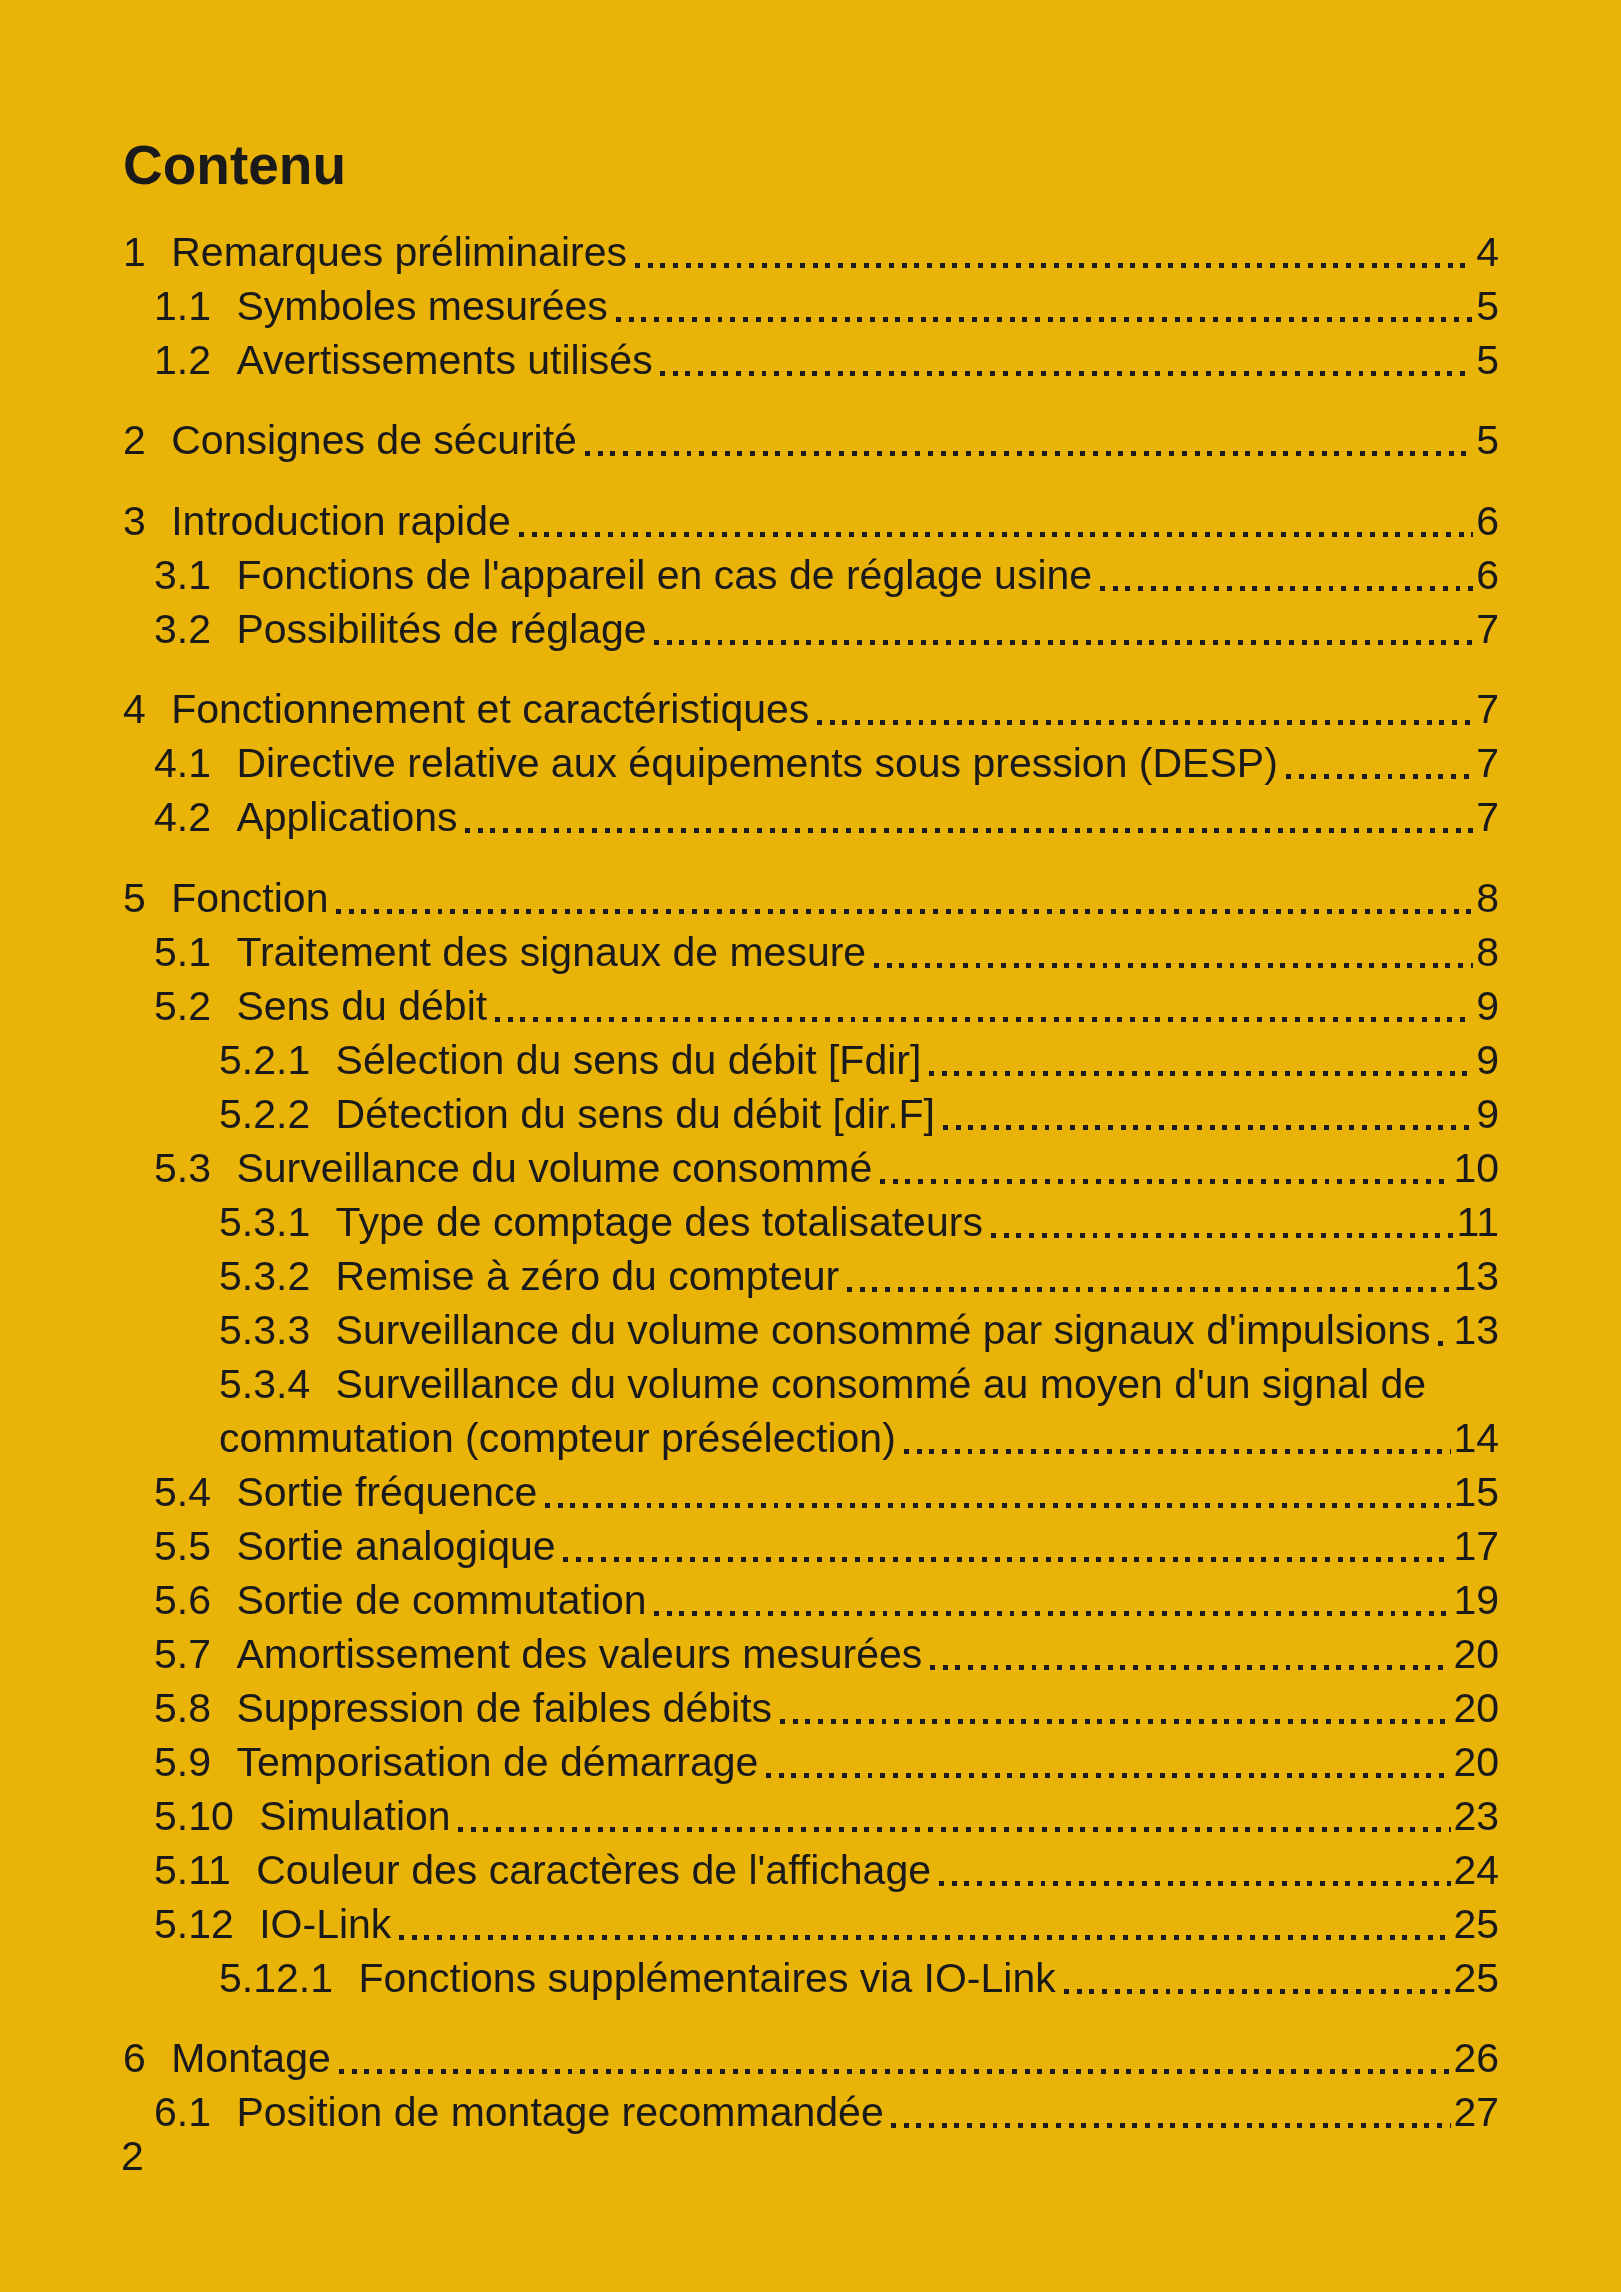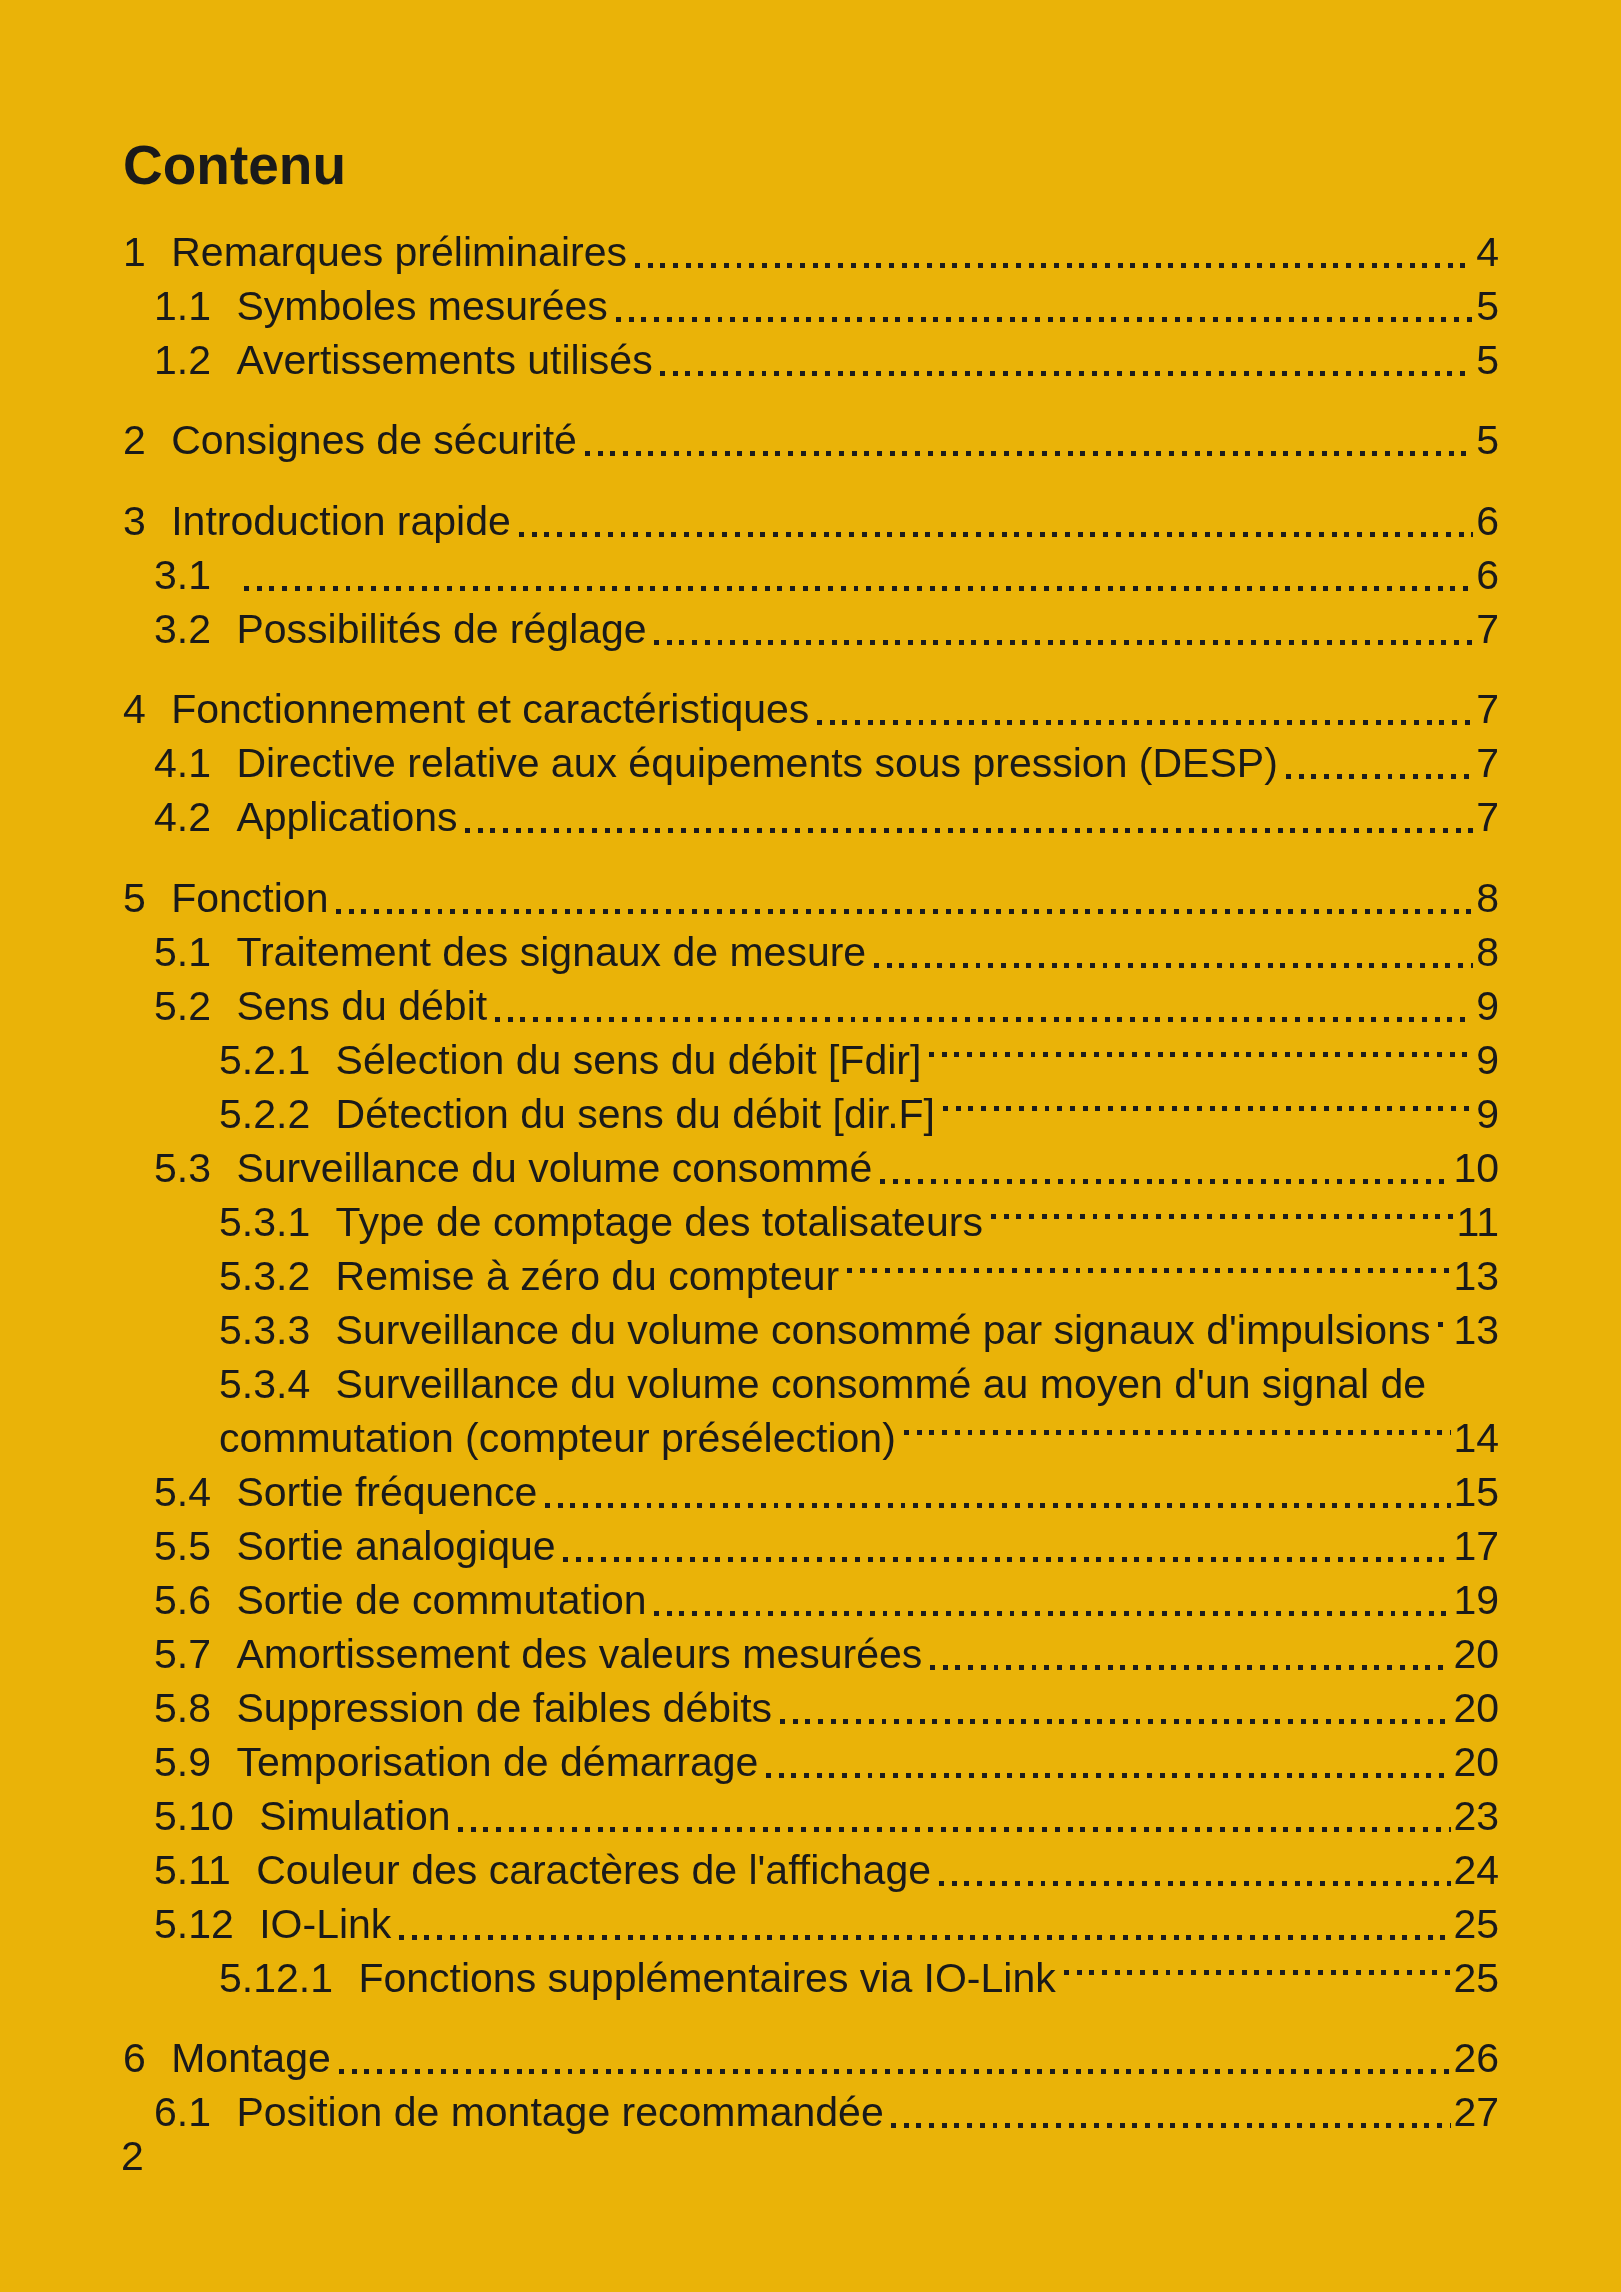--- a/index.html
+++ b/index.html
@@ -31,21 +31,21 @@
   .toc-row {
     display: flex;
     align-items: flex-end;
     font-size: 41px;
     line-height: 54px;
     white-space: nowrap;
   }
   .toc-row.gap { margin-top: 26.5px; }
   .toc-row.lvl1 { padding-left: 0; }
   .toc-row.lvl2 { padding-left: 31px; align-items: flex-end; }
-  .toc-row.lvl3 { padding-left: 96px; align-items: center; }
+  .toc-row.lvl3 { padding-left: 96px; }
   .toc-num { margin-right: 0.62em; }
   .toc-dots {
     flex: 1 1 auto;
     height: 4.9px;
     margin: 0 2.9px 10.8px 7.8px;
     background-image: repeating-linear-gradient(
       to right, #1c1c1c 0 4.9px, transparent 4.9px 12.7px);
   }
   .toc-page { text-align: right; }
   .footer-page-number {
@@ -89,20 +89,21 @@
         <span class="toc-page">5</span>
       </div>
       <div class="toc-row lvl1 gap">
         <span class="toc-num">3</span>
         <span class="toc-txt">Introduction rapide</span>
         <span class="toc-dots"></span>
         <span class="toc-page">6</span>
       </div>
       <div class="toc-row lvl2">
         <span class="toc-num">3.1</span>
+        <span class="toc-txt">Fonctions de l'appareil en cas de réglage usine</span>
         <span class="toc-dots"></span>
         <span class="toc-page">6</span>
       </div>
       <div class="toc-row lvl2">
         <span class="toc-num">3.2</span>
         <span class="toc-txt">Possibilités de réglage</span>
         <span class="toc-dots"></span>
         <span class="toc-page">7</span>
       </div>
       <div class="toc-row lvl1 gap">

